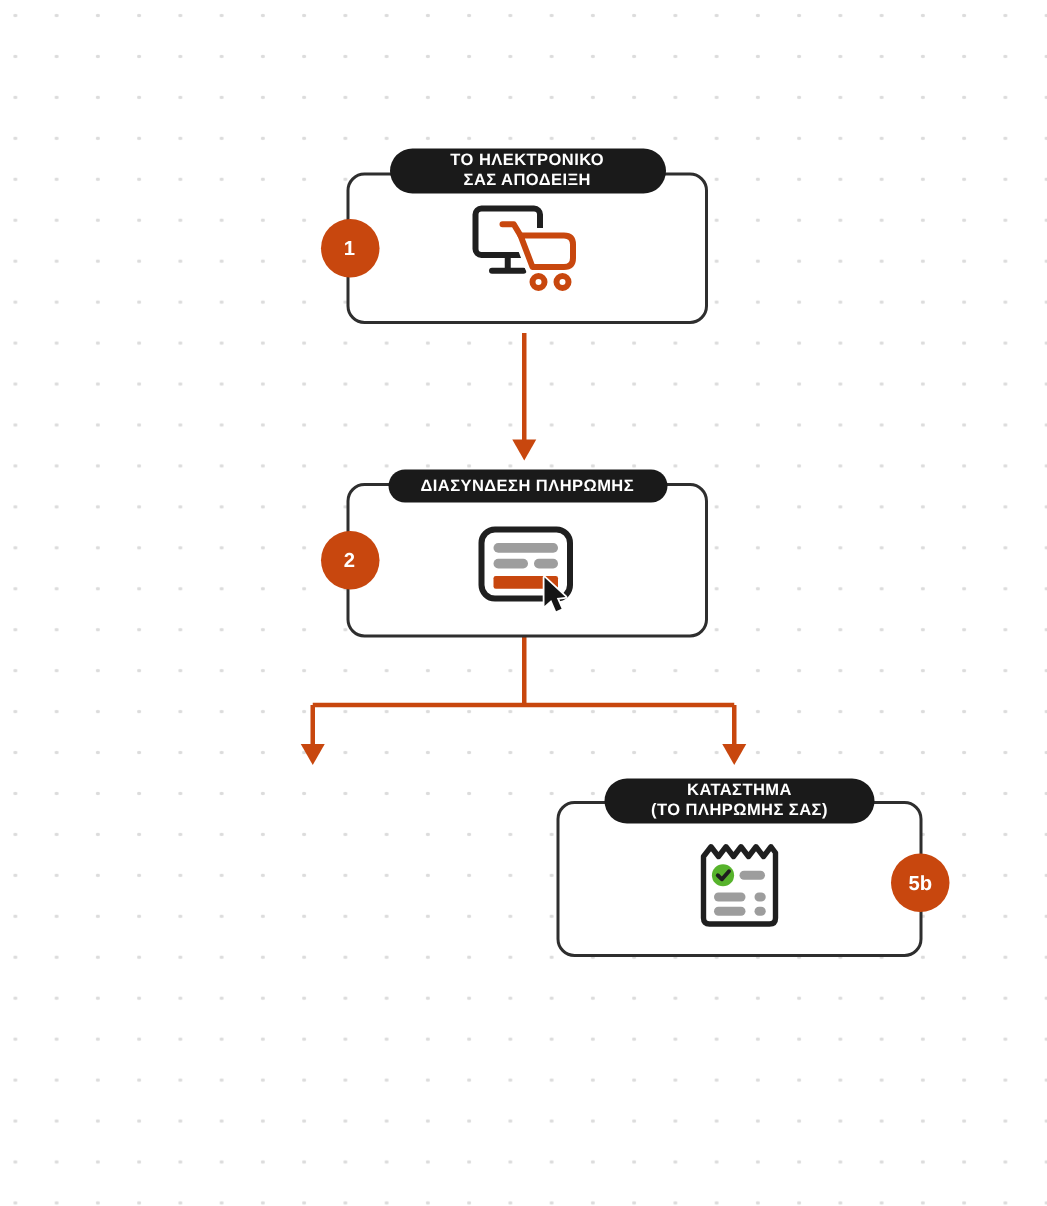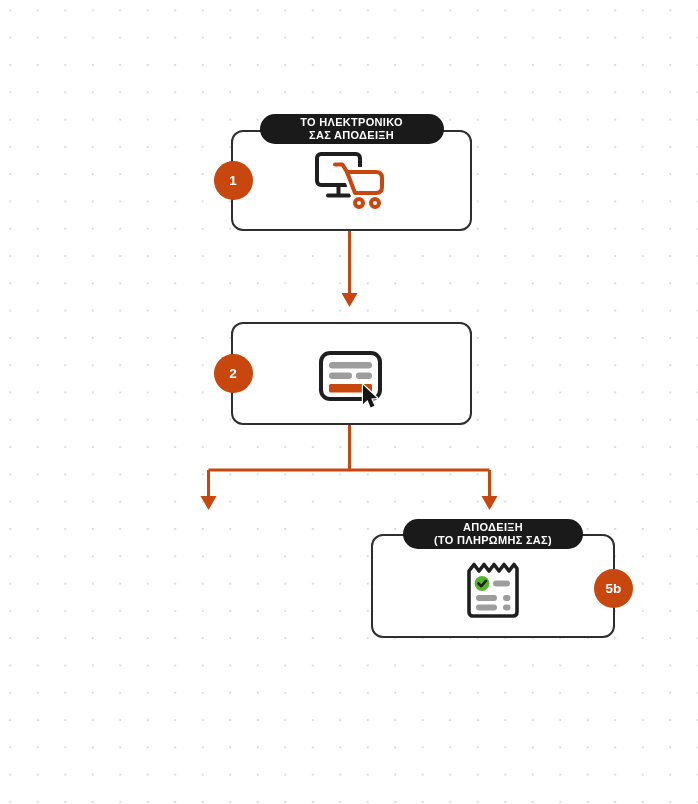--- a/index.html
+++ b/index.html
@@ -39,55 +39,58 @@
 <div class="stage">
 
   <svg class="connectors" width="698" height="804" viewBox="0 0 698 804">
     <path d="M349.5,222 V294" fill="none" stroke-width="3" stroke="#C8470E"></path>
     <polygon points="341.5,293 357.5,293 349.5,307" fill="#C8470E"></polygon>
     <path d="M349.5,421 V470 M208.5,470 H489.5 M208.5,470 V497 M489.5,470 V497" fill="none" stroke-width="3" stroke-linejoin="round" stroke="#C8470E"></path>
     <polygon points="200.5,496 216.5,496 208.5,510" fill="#C8470E"></polygon>
     <polygon points="481.5,496 497.5,496 489.5,510" fill="#C8470E"></polygon>
   </svg>
 
-  <div class="node" style="left:231px;top:130px;width:237px;height:97px">
+  <div class="node" style="left:231px;top:115px;width:237px;height:97px">
     <div class="pill two" style="top:-18px;width:184px">
       <span>ΤΟ ΗΛΕΚΤΡΟΝΙΚΟ</span>
       <span>ΣΑΣ ΑΠΟΔΕΙΞΗ</span>
     </div>
     <div class="badge" style="left:-19.5px;top:29px">1</div>
     <svg class="icon" style="top:19px" width="76" height="62" viewBox="0 0 76 62">
       <rect x="3" y="3" width="43" height="31" rx="4" fill="none" stroke="#1f1f1f" stroke-width="4"></rect>
       <path d="M24.5,34 V43" stroke="#1f1f1f" stroke-width="4" fill="none"></path>
       <path d="M14,44.5 H35" stroke="#1f1f1f" stroke-width="4" fill="none" stroke-linecap="round"></path>
 
       <path d="M33,21 H62 Q68,21 68,27 V36 Q68,42 62,42 H41 Z M33,21 L28.5,13.5 H21" fill="#ffffff" stroke="#ffffff" stroke-width="10" stroke-linejoin="round" stroke-linecap="round"></path>
       <path d="M33,21 H62 Q68,21 68,27 V36 Q68,42 62,42 H41 Z" fill="#ffffff" stroke="#c8470e" stroke-width="4" stroke-linejoin="round"></path>
       <path d="M33,21 L28.5,13.5 H21" fill="none" stroke="#c8470e" stroke-width="4" stroke-linejoin="round" stroke-linecap="round"></path>
       <circle cx="45" cy="52" r="4" fill="#ffffff" stroke="#c8470e" stroke-width="4"></circle>
       <circle cx="61" cy="52" r="4" fill="#ffffff" stroke="#c8470e" stroke-width="4"></circle>
     </svg>
   </div>
 
   <div class="node" style="left:231px;top:322px;width:237px;height:99px">
+    <div class="pill one" style="top:-11px;width:186px">
+      <span>ΔΙΑΣΥΝΔΕΣΗ ΠΛΗΡΩΜΗΣ</span>
+    </div>
     <div class="badge" style="left:-19.5px;top:30px">2</div>
     <svg class="icon" style="top:26px" width="68" height="62" viewBox="0 0 68 62">
       <rect x="3" y="3" width="59" height="46" rx="9" fill="#ffffff" stroke="#1f1f1f" stroke-width="4"></rect>
       <rect x="11" y="12" width="43" height="6.5" rx="3.2" fill="#9d9d9d"></rect>
       <rect x="11" y="22.5" width="23" height="6.5" rx="3.2" fill="#9d9d9d"></rect>
       <rect x="38" y="22.5" width="16" height="6.5" rx="3.2" fill="#9d9d9d"></rect>
       <rect x="11" y="34" width="43" height="8.5" rx="1.5" fill="#c8470e"></rect>
       <path d="M45,35 L45,54 L49.5,50 L52.7,57.5 L56.4,55.8 L53.2,48.6 L59,48 Z" fill="#151515" stroke="#ffffff" stroke-width="2.4" paint-order="stroke" stroke-linejoin="round"></path>
     </svg>
   </div>
 
 
   <div class="node" style="left:371px;top:534px;width:240px;height:100px">
     <div class="pill two" style="top:-17px;width:180px">
-      <span>ΑΠΟΔΕΙΞΗ</span>
+      <span>ΚΑΤΑΣΤΗΜΑ</span>
       <span>(ΤΟ ΠΛΗΡΩΜΗΣ ΣΑΣ)</span>
     </div>
     <div class="badge" style="right:-20px;top:33px">5b</div>
     <svg class="icon" style="top:23px" width="58" height="60" viewBox="0 0 58 60">
       <path d="M5,12 L10,5.5 L15,12 L20,5.5 L25,12 L30,5.5 L35,12 L40,5.5 L45,12 L50,5.5 L53,9.5 V53 Q53,57 49,57 H9 Q5,57 5,53 Z" fill="#ffffff" stroke="#1f1f1f" stroke-width="3.6" stroke-linejoin="round"></path>
       <circle cx="18" cy="24.5" r="7.4" fill="#57b32c"></circle>
       <path d="M14.5,24.5 L17.3,27.2 L22,21.8" fill="none" stroke="#1f1f1f" stroke-width="2.6" stroke-linecap="round" stroke-linejoin="round"></path>
       <rect x="29" y="21.5" width="17" height="6" rx="3" fill="#9d9d9d"></rect>
       <rect x="12" y="36" width="21" height="6" rx="3" fill="#9d9d9d"></rect>
       <rect x="39" y="36" width="7.5" height="6" rx="3" fill="#9d9d9d"></rect>

